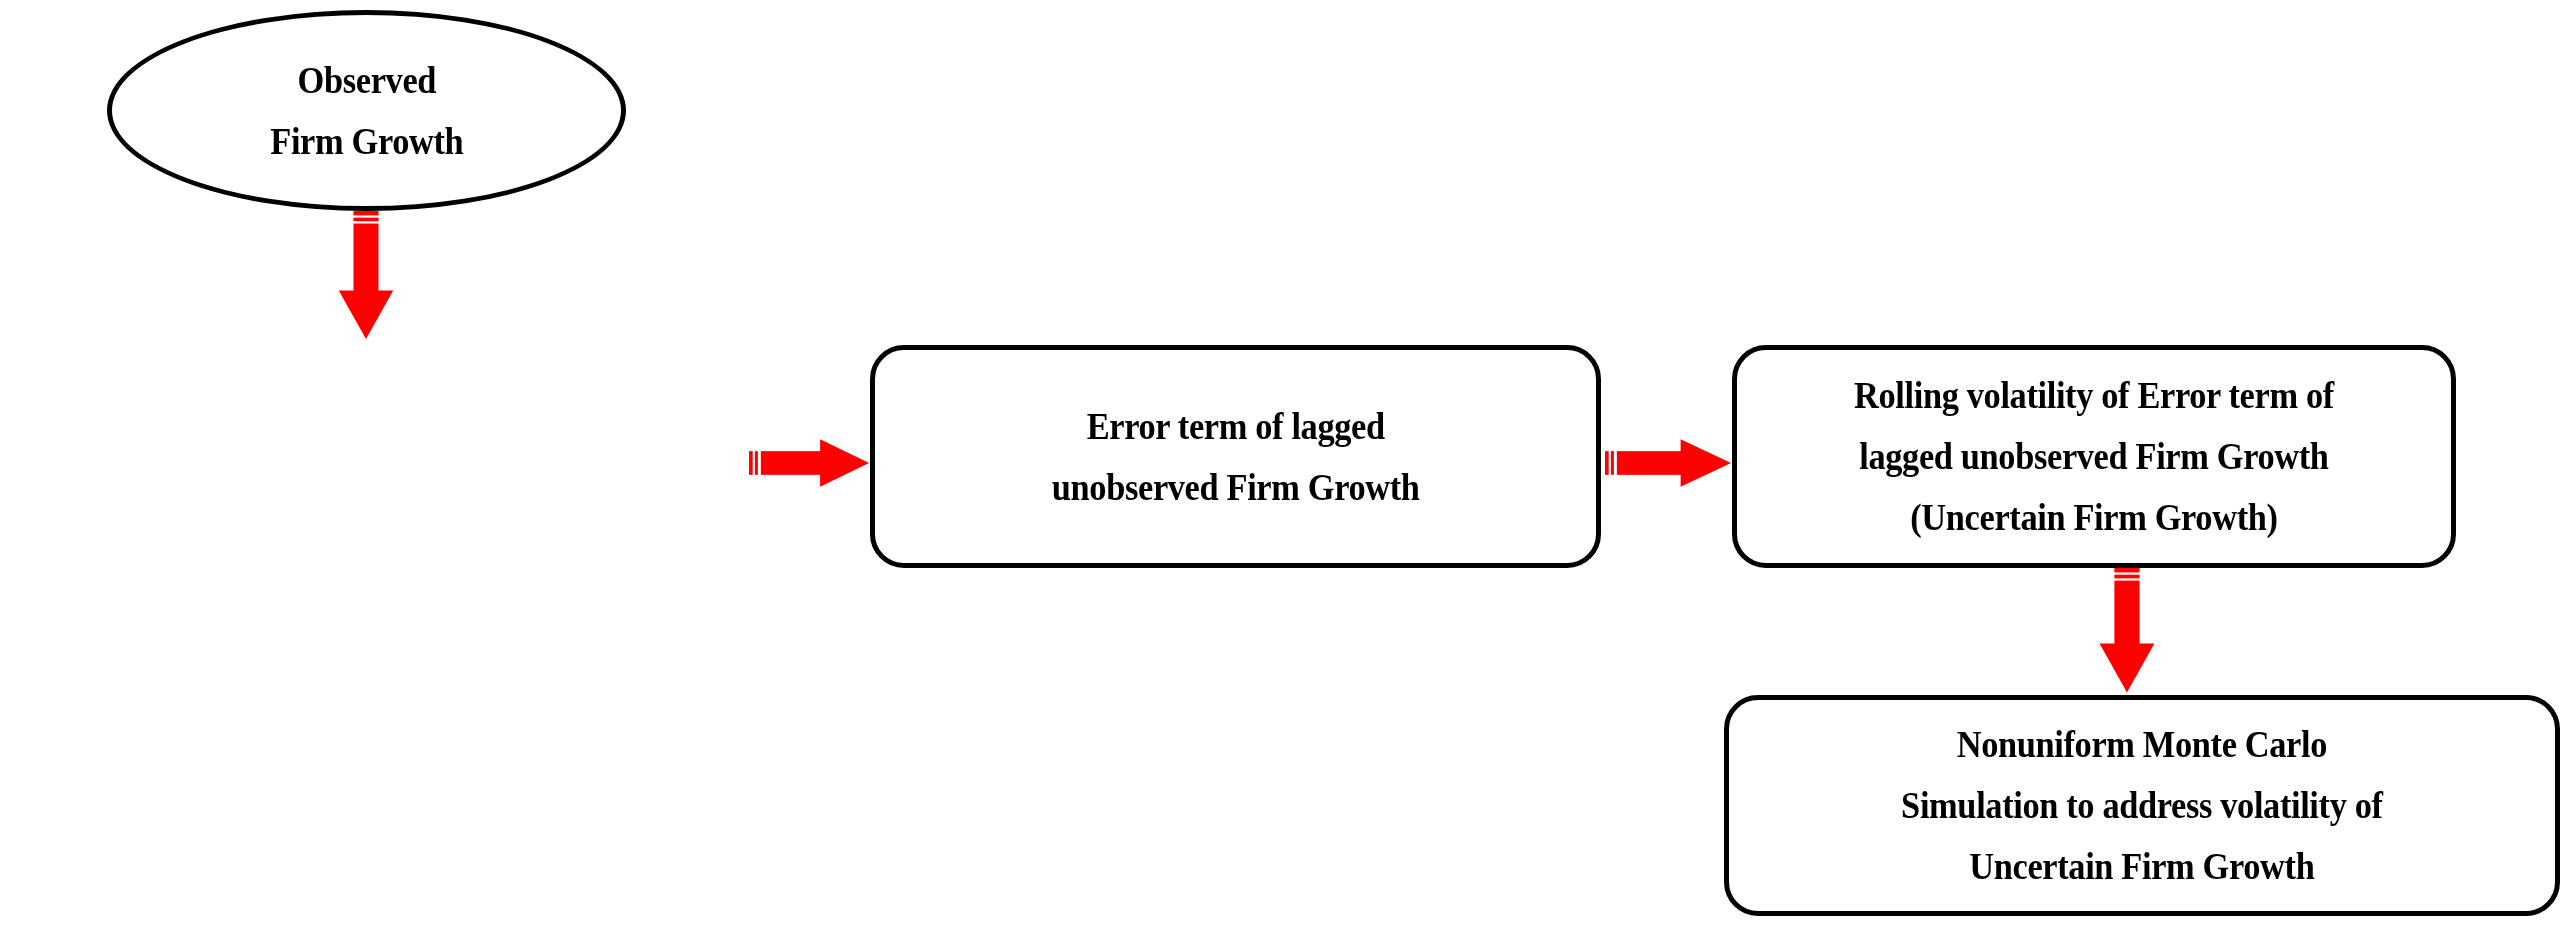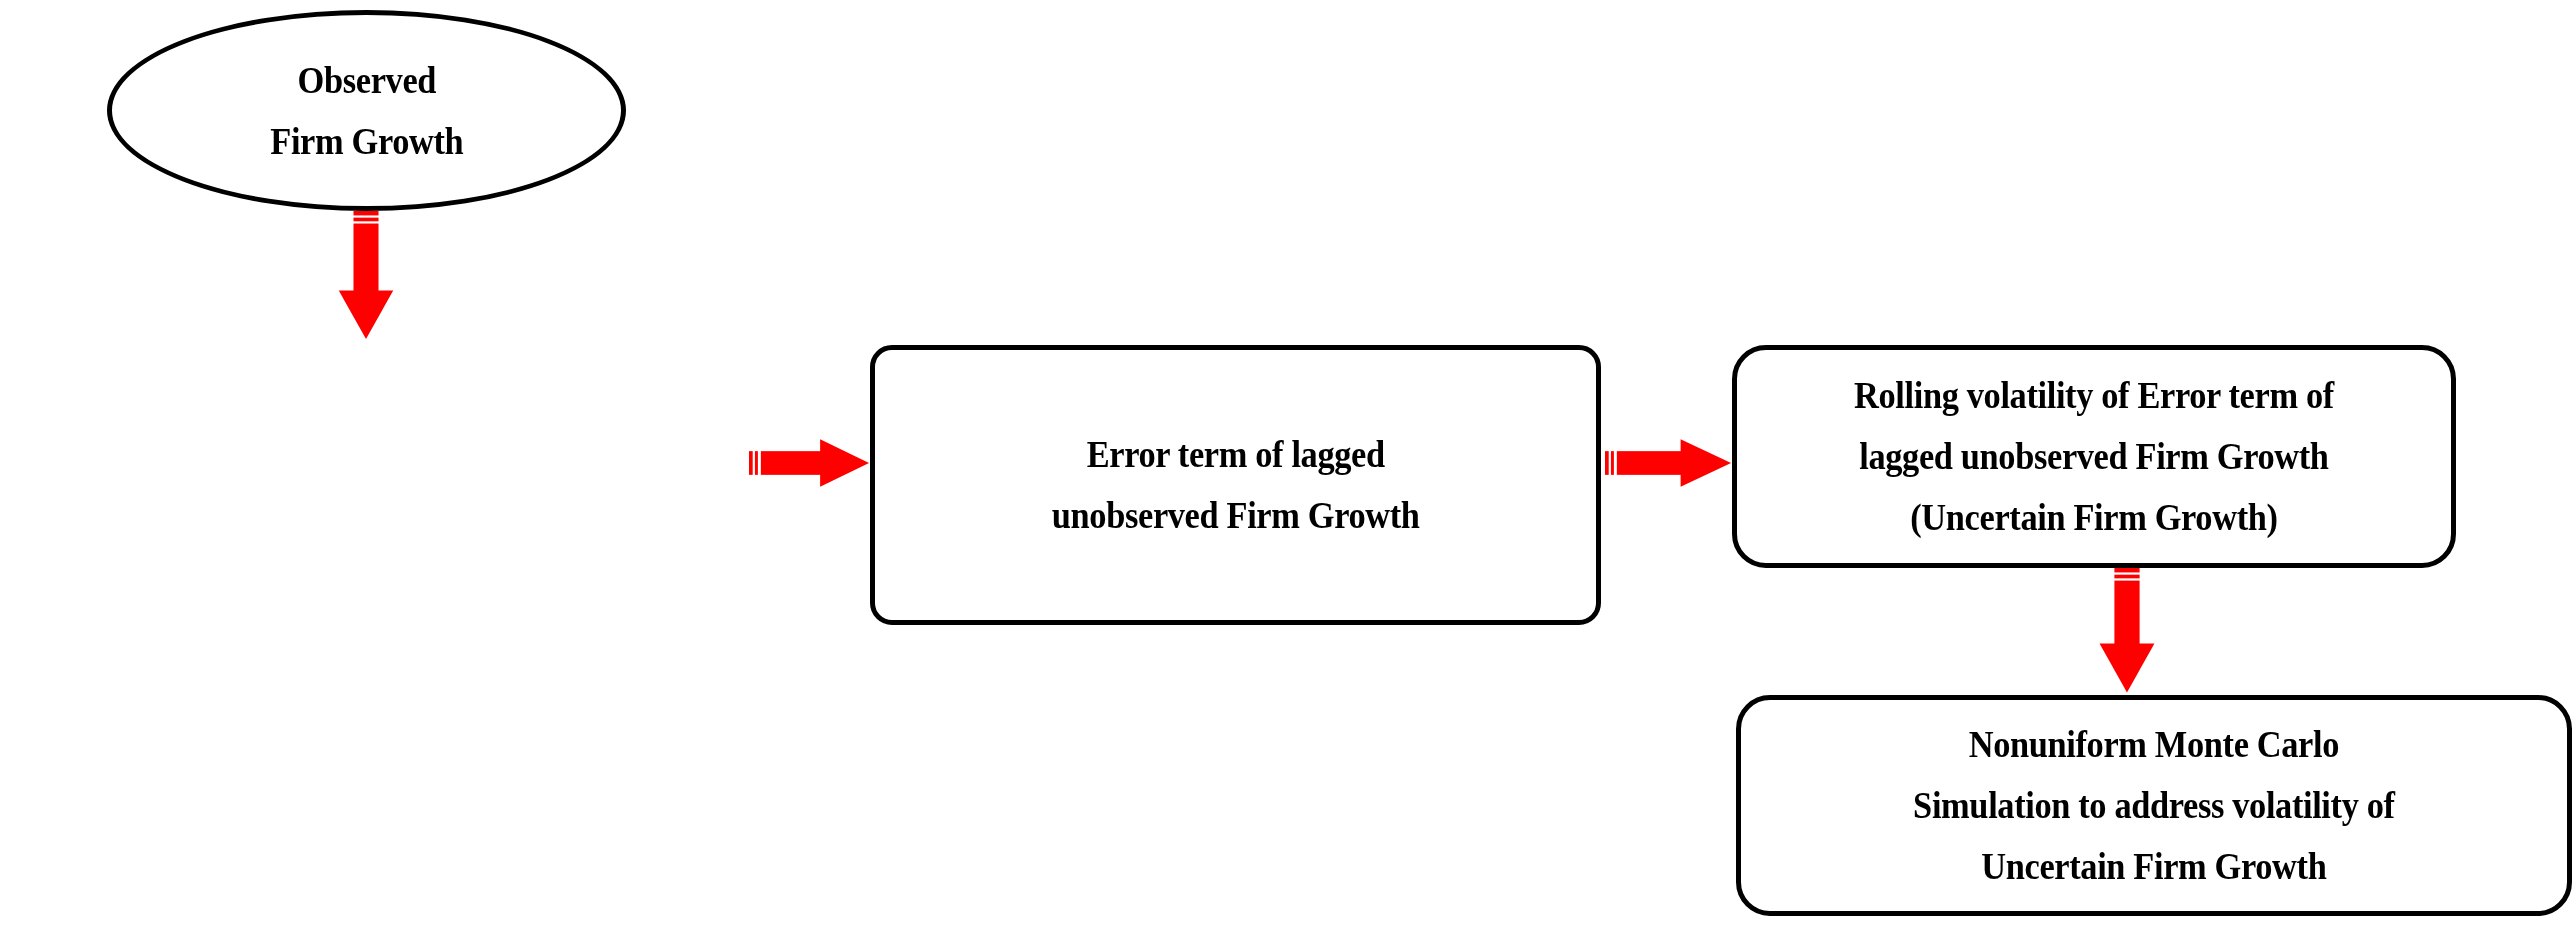--- a/index.html
+++ b/index.html
@@ -43,23 +43,23 @@
     border-width: 5.9px;
     border-radius: 50%;
   }
   .rounded {
     border-radius: 34px;
   }
 
   
   #node-observed-firm-growth { left: 107px; top: 10.3px;  width: 519px; height: 201px; }
   #node-error-terms-lagged   { left: 17.7px;  top: 345px; width: 730px; height: 223px; }
-  #node-error-term-unobs     { left: 870px;top: 345px; width: 731px; height: 280px; border-radius: 22px; }
+  #node-error-term-unobs     { left: 870px;top: 345px; width: 731px; height: 223px; }
   #node-rolling-volatility   { left: 1732px;top: 345px; width: 724px;height: 223px; }
-  #node-monte-carlo          { left: 1724px;top: 695px; width: 836px;height: 221px; margin-left: 12px; }
+  #node-monte-carlo          { left: 1724px;top: 695px; width: 836px;height: 221px; }
 
   
   .arrow {
     position: absolute;
     pointer-events: none;
   }
   .arrow svg { display: block; }
 
   #arrow-observed-to-error   { left: 334px;  top: 211px; width: 64px;  height: 134px; }
   #arrow-error-to-unobs      { left: 749px; top: 437px; width: 123px; height: 52px; }

